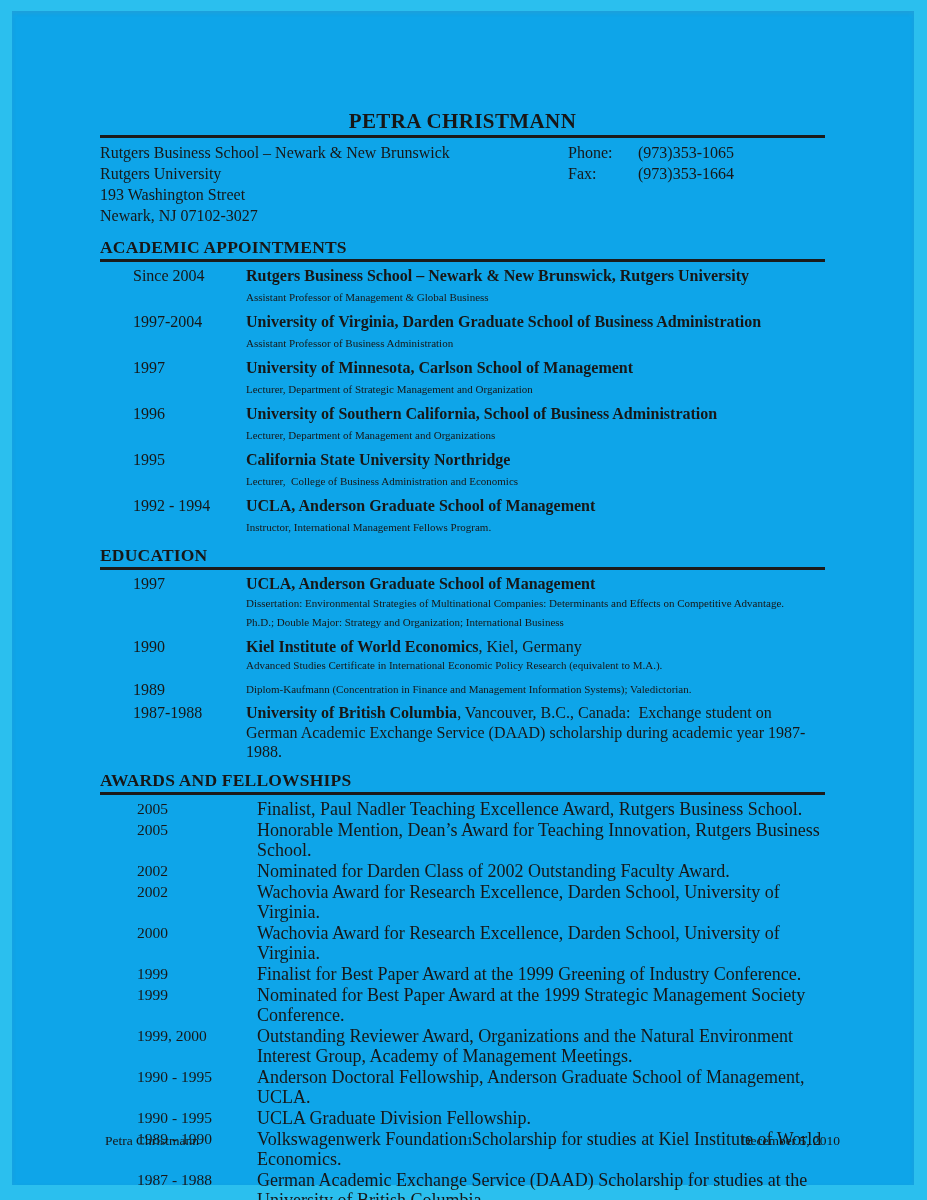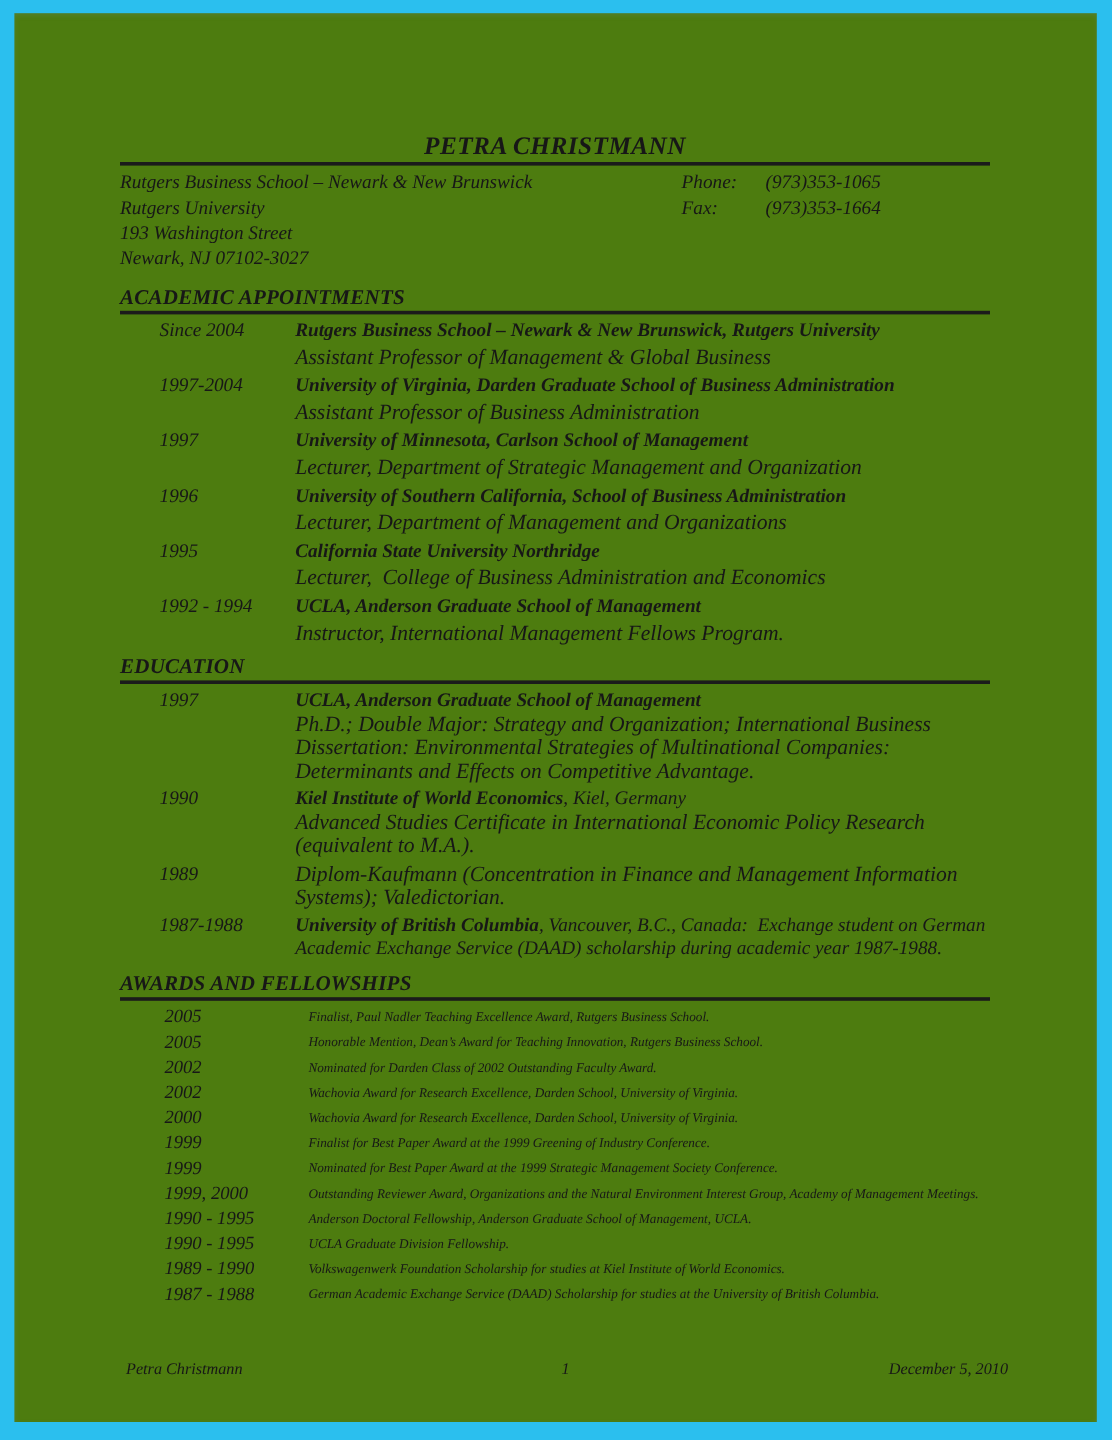--- a/index.html
+++ b/index.html
@@ -4,49 +4,48 @@
 <style>
   html,body{margin:0;padding:0;}
   body{
     width:927px;height:1200px;position:relative;overflow:hidden;
     background:#2bbfee;
     font-family:"Liberation Serif","DejaVu Serif",serif;
     color:#171717;
   }
   .page{
     position:absolute;top:11px;left:12px;right:13px;bottom:15px;
-    background:#4d7c0f;
+    background:#0ea5e9;
     box-shadow:inset 0 2px 4px rgba(100,140,160,.22);
-    font-style:italic;
   }
   .content{margin-left:88px;width:725px;padding-top:97px;}
   
   h1{margin:0;text-align:center;font-size:21px;line-height:26px;font-weight:bold;letter-spacing:.4px;}
   .name-rule{height:3px;background:#1b1b1b;margin-top:1px;}
   .contact{display:flex;margin-top:4px;font-size:16px;line-height:21px;}
   .address{flex:0 0 468px;}
   .crow{display:flex;white-space:nowrap;}
   .clabel{width:70px;flex:0 0 70px;}
   
   h2{margin:12px 0 0 0;font-size:17.5px;line-height:19px;font-weight:bold;
      border-bottom:3px solid #1b1b1b;padding-bottom:2px;letter-spacing:.2px;}
   h2.tight{margin-top:9px;}
   .entries{margin-top:4px;}
   .entry{display:grid;grid-template-columns:132px 1fr;margin-bottom:5px;gap:14px;}
   .entry .date{padding-left:33px;font-size:16px;line-height:20.5px;}
   .inst{font-size:16px;line-height:20.5px;white-space:pre-wrap;}
   .b{font-weight:bold;}
-  .pos{font-size:18px;line-height:20.5px;white-space:pre-wrap;}
+  .pos{font-size:11px;line-height:20.5px;white-space:pre-wrap;}
   
   #education .entry{margin-bottom:4px;}
   #education .inst,#education .pos,#education .date{line-height:19.5px;}
   
   #awards .entry{grid-template-columns:143px 1fr;margin-bottom:1px;}
   #awards .date{padding-left:37px;font-size:15.5px;line-height:20px;}
-  #awards .txt{font-size:11px;line-height:20px;white-space:pre-wrap;max-width:570px;}
+  #awards .txt{font-size:18px;line-height:20px;white-space:pre-wrap;max-width:570px;}
   
   .footer{
     position:absolute;left:93px;right:74px;bottom:36px;
     display:flex;justify-content:space-between;align-items:baseline;
     font-size:13.5px;line-height:17px;
   }
 </style>
 </head>
 <body>
 
@@ -120,22 +119,22 @@
           </div>
         </div>
       </div>
 
     <h2 class="tight">EDUCATION</h2>
     <div class="entries" id="education">
         <div class="entry">
           <div class="date">1997</div>
           <div>
             <div class="inst"><span class="b">UCLA, Anderson Graduate School of Management</span></div>
+            <div class="pos">Dissertation: Environmental Strategies of Multinational Companies: Determinants and Effects on Competitive Advantage.</div>
             <div class="pos">Ph.D.; Double Major: Strategy and Organization; International Business</div>
-            <div class="pos">Dissertation: Environmental Strategies of Multinational Companies: Determinants and Effects on Competitive Advantage.</div>
           </div>
         </div>
         <div class="entry">
           <div class="date">1990</div>
           <div>
             <div class="inst"><span class="b">Kiel Institute of World Economics</span>, Kiel, Germany</div>
             <div class="pos">Advanced Studies Certificate in International Economic Policy Research (equivalent to M.A.).</div>
           </div>
         </div>
         <div class="entry">

